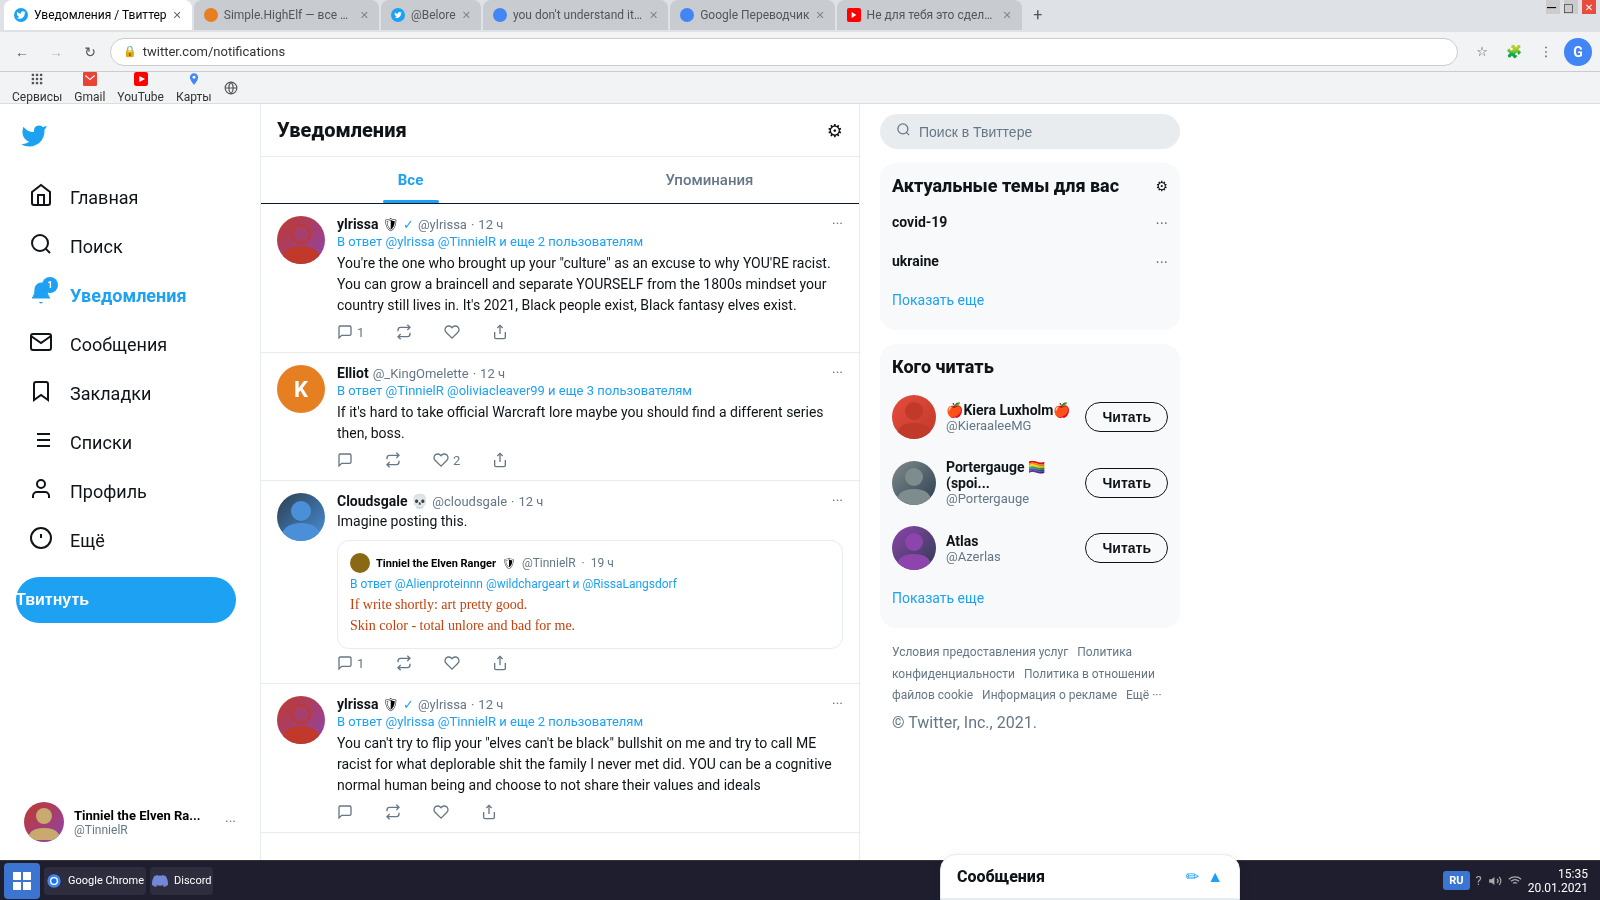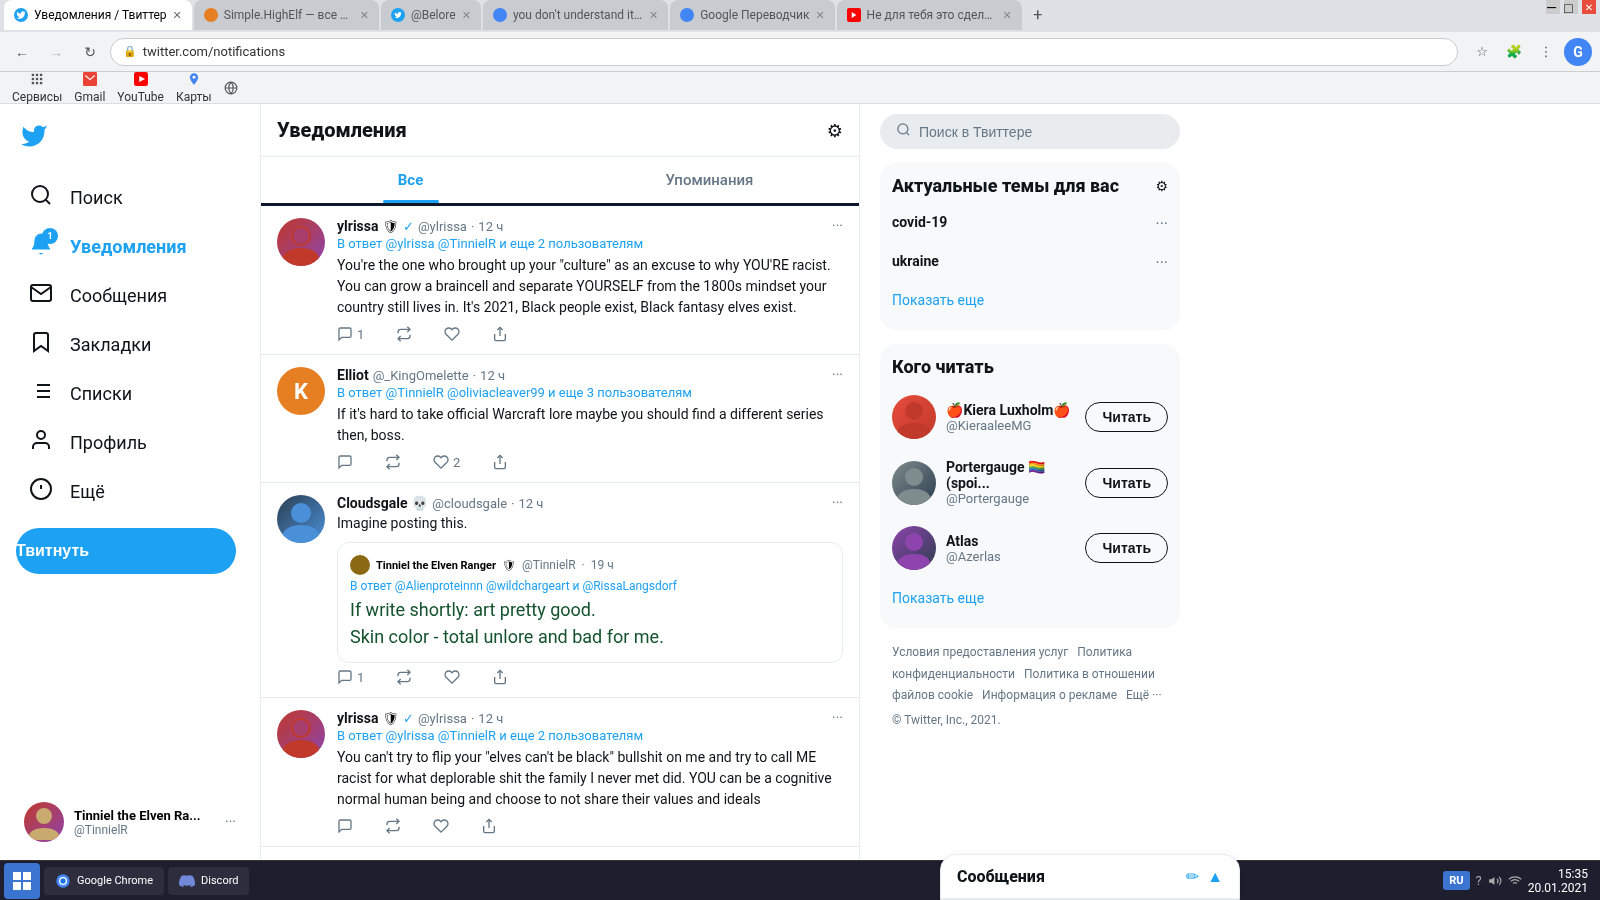--- a/index.html
+++ b/index.html
@@ -44,21 +44,21 @@
     .profile-avatar-small { width: 40px; height: 40px; border-radius: 50%; background: #8b6914; overflow: hidden; }
     .profile-name { font-weight: 700; font-size: 13px; }
     .profile-handle { font-size: 12px; color: #657786; }
     .more-dots { margin-left: auto; color: #657786; }
 
     
     .main-content { flex: 1; border-left: 1px solid #e6ecf0; border-right: 1px solid #e6ecf0; overflow-y: auto; max-width: 600px; }
     .notifications-header { display: flex; align-items: center; justify-content: space-between; padding: 14px 16px; border-bottom: 1px solid #e6ecf0; position: sticky; top: 0; background: rgba(255,255,255,0.95); z-index: 10; }
     .notifications-title { font-size: 20px; font-weight: 800; color: #0f1419; }
     .gear-icon { color: #0f1419; font-size: 18px; cursor: pointer; }
-    .tabs-row { display: flex; border-bottom: 3px solid #0f172a; }
+    .tabs-row { display: flex; border-bottom: 1px solid #0f172a; }
     .tab-btn { flex: 1; text-align: center; padding: 14px 0; font-size: 15px; font-weight: 500; cursor: pointer; color: #657786; position: relative; }
     .tab-btn.active { color: #1da1f2; font-weight: 700; }
     .tab-btn.active::after { content: ''; position: absolute; bottom: 0; left: 50%; transform: translateX(-50%); width: 56px; height: 3px; background: #1da1f2; border-radius: 2px; }
 
     
     .tweet-item { display: flex; padding: 12px 16px; border-bottom: 1px solid #e6ecf0; cursor: pointer; gap: 12px; }
     .tweet-avatar { width: 48px; height: 48px; border-radius: 50%; flex-shrink: 0; overflow: hidden; }
     .avatar-ylrissa { background: linear-gradient(135deg, #c0392b, #8e44ad); }
     .avatar-elliot { background: #e67e22; display: flex; align-items: center; justify-content: center; font-weight: 700; font-size: 22px; color: #fff; }
     .avatar-cloudsgale { background: linear-gradient(135deg, #2c3e50, #4a90d9); }
@@ -75,21 +75,21 @@
     .tweet-text { font-size: 14px; color: #0f1419; line-height: 1.5; margin-bottom: 8px; }
     .tweet-actions { display: flex; gap: 32px; color: #657786; font-size: 13px; margin-top: 4px; }
     .tweet-action { display: flex; align-items: center; gap: 4px; cursor: pointer; }
 
     .quoted-tweet { border: 1px solid #e6ecf0; border-radius: 12px; padding: 12px; margin: 6px 0; }
     .quoted-header { display: flex; align-items: center; gap: 6px; margin-bottom: 4px; }
     .quoted-avatar { width: 20px; height: 20px; border-radius: 50%; background: #8b6914; }
     .quoted-name { font-weight: 700; font-size: 11px; }
     .quoted-handle { color: #657786; font-size: 12px; }
     .quoted-time { color: #657786; font-size: 12px; }
-    .quoted-text { font-size: 18px; color: #14532d; line-height: 1.5; }
+    .quoted-text { font-size: 14px; color: #c2410c; line-height: 1.5; font-family: Liberation Serif, serif; }
     .quoted-reply-to { color: #1da1f2; font-size: 12px; margin-bottom: 3px; }
 
     
     .right-sidebar { width: 340px; padding: 10px 20px; flex-shrink: 0; overflow-y: auto; }
     .search-box { background: #e9ecef; border-radius: 30px; display: flex; align-items: center; padding: 8px 16px; gap: 8px; margin-bottom: 14px; }
     .search-icon { color: #657786; font-size: 15px; }
     .search-input { background: transparent; border: none; outline: none; font-size: 14px; color: #0f1419; flex: 1; }
     .search-input::placeholder { color: #657786; }
 
     .trending-box { background: #f7f9fa; border-radius: 16px; padding: 12px 0; margin-bottom: 14px; }
@@ -109,32 +109,32 @@
     .avatar-porter { background: linear-gradient(135deg, #7f8c8d, #2c3e50); }
     .avatar-atlas { background: linear-gradient(135deg, #8e44ad, #2c3e50); }
     .follow-info { flex: 1; }
     .follow-name { font-weight: 700; font-size: 14px; color: #0f1419; }
     .follow-handle { font-size: 13px; color: #657786; }
     .follow-btn { border: 1px solid #0f1419; border-radius: 30px; padding: 6px 16px; font-size: 14px; font-weight: 700; cursor: pointer; background: transparent; color: #0f1419; white-space: nowrap; }
     .show-more-follow { color: #1da1f2; font-size: 14px; padding: 10px 12px; cursor: pointer; display: block; }
 
     .footer-links { font-size: 12px; color: #657786; padding: 0 12px; line-height: 1.8; }
     .footer-links a { color: #657786; text-decoration: none; margin-right: 6px; }
-    .footer-copy { font-size: 12px; color: #657786; padding: 6px 12px; }
+    .footer-copy { font-size: 16px; color: #657786; padding: 6px 12px; }
 
     
     .messages-widget { position: fixed; bottom: 0; right: 360px; width: 300px; background: #fff; border: 1px solid #e6ecf0; border-radius: 16px 16px 0 0; box-shadow: 0 4px 12px rgba(0,0,0,0.1); }
     .messages-header { display: flex; align-items: center; justify-content: space-between; padding: 12px 16px; border-bottom: 1px solid #e6ecf0; cursor: pointer; }
     .messages-title { font-weight: 800; font-size: 16px; color: #0f1419; }
     .messages-icons { display: flex; gap: 8px; color: #1da1f2; font-size: 16px; }
 
     
     .taskbar { height: 40px; background: #1e1e2e; display: flex; align-items: center; gap: 4px; padding: 0 4px; border-top: 1px solid #333; flex-shrink: 0; }
     .taskbar-start { background: #3c74d1; width: 36px; height: 36px; border-radius: 4px; display: flex; align-items: center; justify-content: center; cursor: pointer; font-size: 20px; }
-    .taskbar-item { background: #2d2d3e; height: 28px; padding: 0 11px; border-radius: 4px; display: flex; align-items: center; gap: 6px; cursor: pointer; font-size: 12px; color: #fff; }
+    .taskbar-item { background: #2d2d3e; height: 28px; padding: 0 2px; border-radius: 4px; display: flex; align-items: center; gap: 6px; cursor: pointer; font-size: 12px; color: #fff; }
     .taskbar-right { margin-left: auto; display: flex; align-items: center; gap: 6px; color: #fff; font-size: 12px; padding-right: 8px; }
     .taskbar-time { text-align: right; }
     .lang-indicator { background: #3c74d1; padding: 3px 6px; border-radius: 3px; font-size: 11px; font-weight: 700; }
   </style>
 </head>
 <body>
 
 <div class="browser-chrome">
 
   <div class="title-bar">
@@ -261,20 +261,29 @@
   <div class="browser-content">
     <div class="twitter-layout">
 
       <div class="left-sidebar">
         <div class="twitter-logo">
           <svg width="28" height="28" viewBox="0 0 24 24" fill="#1da1f2">
               <path d="M23 3a10.9 10.9 0 01-3.14 1.53 4.48 4.48 0 00-7.86 3v1A10.66 10.66 0 013 4s-4 9 5 13a11.64 11.64 0 01-7 2c9 5 20 0 20-11.5a4.5 4.5 0 00-.08-.83A7.72 7.72 0 0023 3z"></path>
             </svg>
         </div>
 
+        <div class="nav-item">
+          <span class="nav-item-icon">
+            <svg width="24" height="24" viewBox="0 0 24 24" fill="none" stroke="#0f1419" stroke-width="2">
+                <path d="M3 9l9-7 9 7v11a2 2 0 01-2 2H5a2 2 0 01-2-2z"></path>
+                <polyline points="9,22 9,12 15,12 15,22"></polyline>
+              </svg>
+          </span>
+          <span>Главная</span>
+        </div>
 
         <div class="nav-item">
           <span class="nav-item-icon">
             <svg width="24" height="24" viewBox="0 0 24 24" fill="none" stroke="#0f1419" stroke-width="2">
                 <circle cx="11" cy="11" r="8"></circle>
                 <line x1="21" y1="21" x2="16.65" y2="16.65"></line>
               </svg>
           </span>
           <span>Поиск</span>
         </div>

